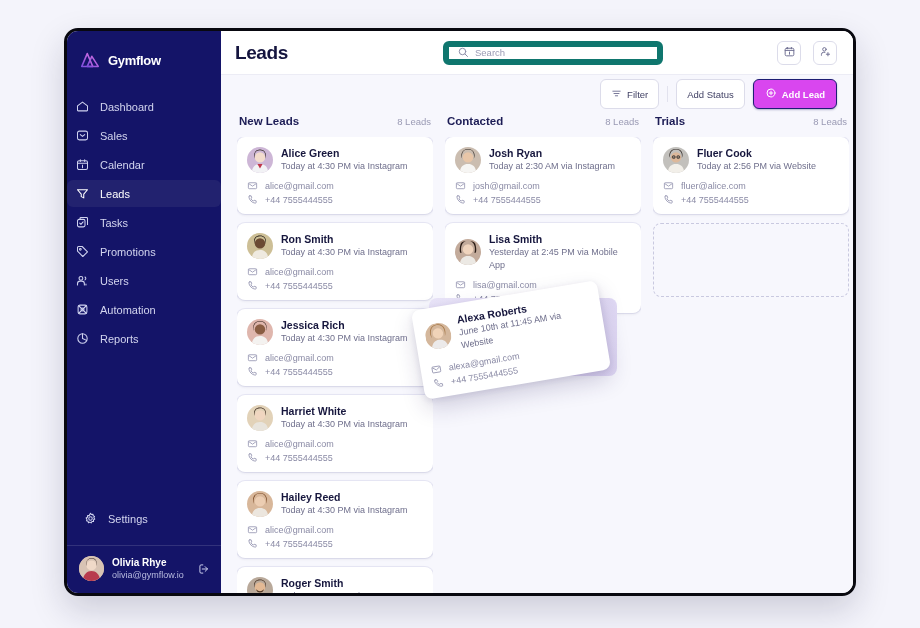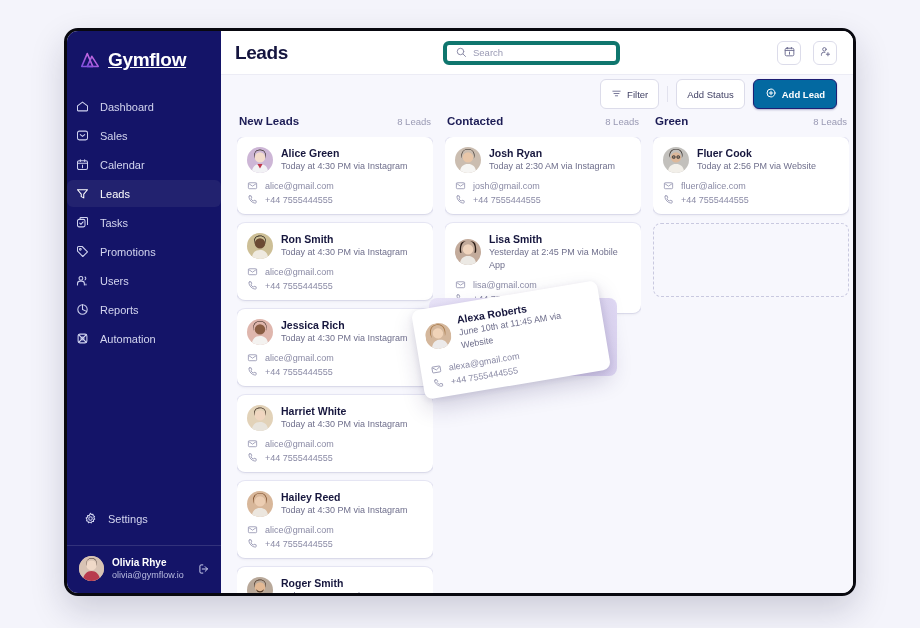--- a/index.html
+++ b/index.html
@@ -30,23 +30,22 @@
     display: flex; flex-direction: column;
     position: relative;
   }
   .brand {
     display: flex; align-items: center; gap: 7px;
     padding: 14px 0 0 12px;
     height: 44px;
   }
   .brand-mark { width: 22px; height: 22px; flex: none; }
   .brand-text {
-    color: #ffffff; font-size: 19px; font-weight: 700;
+    color: #ffffff; font-size: 13px; font-weight: 700;
     letter-spacing: -0.3px;
-    text-decoration: underline;
   }
   .nav { margin-top: 18px; padding: 0 0; }
   .nav-item {
     display: flex; align-items: center; gap: 10px;
     height: 27px; padding: 0 8px;
     border-radius: 6px;
     color: #d3d5ef; font-size: 11px;
     margin-bottom: 2px;
     cursor: pointer;
   }
@@ -83,23 +82,23 @@
     border-bottom: 1px solid #ececf5;
     display: flex; align-items: center;
     padding: 0 16px 0 14px; gap: 12px;
   }
   .page-title {
     font-size: 19px; font-weight: 700; color: #15153f;
     letter-spacing: -0.4px;
     width: 196px; flex: none;
   }
   .search-wrap {
-    width: 177px; flex: none;
+    width: 220px; flex: none;
     height: 24px;
-    border: 4px solid #0f766e; border-radius: 6px;
+    border: 6px solid #0f766e; border-radius: 6px;
     display: flex; align-items: center; gap: 6px;
     padding: 0 8px; background: #fff;
   }
   .search-input {
     border: none; outline: none; font-size: 9.5px;
     color: #3b3b5c; font-family: "Liberation Sans", sans-serif;
     width: 100%; background: transparent;
   }
   .search-input::placeholder { color: #9a9ab4; }
   .topbar-spacer { flex: 1 1 auto; }
@@ -118,21 +117,21 @@
   }
   .btn {
     height: 30px; border-radius: 6px; border: 1px solid #dcdcea;
     background: #fff; color: #3f3f63;
     font-size: 9.5px; font-family: "Liberation Sans", sans-serif;
     display: flex; align-items: center; gap: 5px;
     padding: 0 10px; cursor: pointer; white-space: nowrap;
   }
   .btn-sep { width: 1px; height: 16px; background: #e2e2ee; }
   .btn-primary {
-    background: #0369a1; border-color: #1e1e73; color: #fff;
+    background: #d946ef; border-color: #1e1e73; color: #fff;
     font-weight: 700; padding: 0 11px;
     box-shadow: 0 1px 2px rgba(20,20,90,0.3);
   }
 
   
   .board {
     flex: 1 1 auto; display: flex; gap: 12px;
     padding: 0 16px; min-height: 0; position: relative;
   }
   .column { width: 196px; flex: none; display: flex; flex-direction: column; min-height: 0; }
@@ -282,36 +281,36 @@
             <path d="M16 6.5 A2.6 2.6 0 0 1 16 11"></path>
             <path d="M17.5 19 V17.5"></path>
           </svg>
         </span>
         <span>Users</span>
       </div>
 
       <div class="nav-item">
         <span class="ico">
           <svg viewBox="0 0 24 24" width="15" height="15" fill="none" stroke="#cfd2ef" stroke-width="1.7" stroke-linecap="round" stroke-linejoin="round">
-            <circle cx="12" cy="12" r="7.5"></circle>
-            <path d="M12 12 V4.5 M12 12 L18.5 15"></path>
-          </svg>
-        </span>
-        <span>Reports</span>
-      </div>
-
-      <div class="nav-item">
-        <span class="ico">
-          <svg viewBox="0 0 24 24" width="15" height="15" fill="none" stroke="#cfd2ef" stroke-width="1.7" stroke-linecap="round" stroke-linejoin="round">
             <rect x="5" y="5" width="14" height="14" rx="3"></rect>
             <path d="M6 6 L18 18 M18 6 L6 18"></path>
             <circle cx="12" cy="12" r="2.4"></circle>
           </svg>
         </span>
         <span>Automation</span>
+      </div>
+
+      <div class="nav-item">
+        <span class="ico">
+          <svg viewBox="0 0 24 24" width="15" height="15" fill="none" stroke="#cfd2ef" stroke-width="1.7" stroke-linecap="round" stroke-linejoin="round">
+            <circle cx="12" cy="12" r="7.5"></circle>
+            <path d="M12 12 V4.5 M12 12 L18.5 15"></path>
+          </svg>
+        </span>
+        <span>Reports</span>
       </div>
     </nav>
 
     <div class="nav-spacer"></div>
 
     <div class="nav-bottom">
       <div class="nav-item">
         <span class="ico">
           <svg viewBox="0 0 24 24" width="15" height="15" fill="none" stroke="#cfd2ef" stroke-width="1.7" stroke-linecap="round" stroke-linejoin="round">
             <circle cx="12" cy="12" r="2.8"></circle>
@@ -671,21 +670,21 @@
                 <span>+44 7555444555</span>
               </div>
             </div>
           </div>
 
         </div>
       </div>
 
       <div class="column">
         <div class="col-head">
-          <span class="col-title">Green</span>
+          <span class="col-title">Trials</span>
           <span class="col-count">8 Leads</span>
         </div>
         <div class="col-body">
 
           <div class="card">
             <div class="card-top">
               <div class="avatar">
                 <svg viewBox="0 0 40 40">
                     <rect width="40" height="40" fill="#c2c0bc"></rect>
                     <circle cx="20" cy="16" r="8" fill="#ddb89a"></circle>

